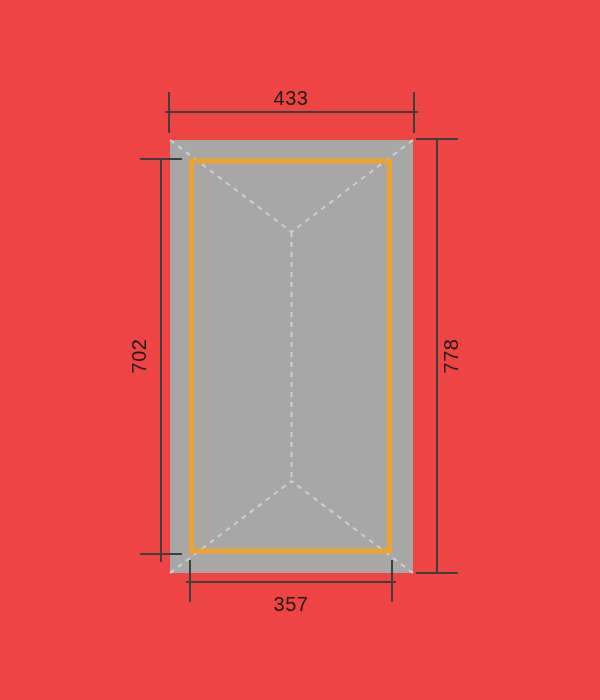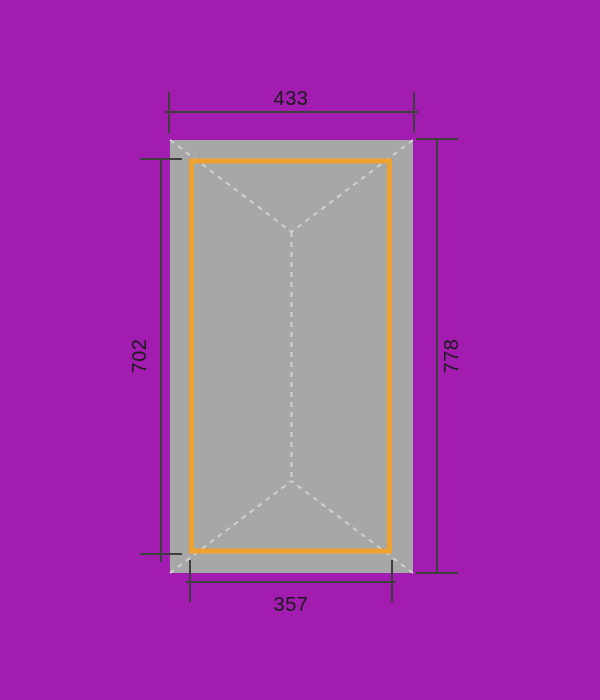--- a/index.html
+++ b/index.html
@@ -8,21 +8,21 @@
     background: #ffffff;
     width: 600px;
     height: 700px;
     overflow: hidden;
     font-family: "Liberation Sans", sans-serif;
   }
   .canvas {
     position: relative;
     width: 600px;
     height: 700px;
-    background: #a21caf;
+    background: #ef4444;
   }
   svg { display: block; }
   .dim-label {
     font-family: "Liberation Sans", sans-serif;
     font-size: 20px;
     letter-spacing: 0.5px;
   }
 </style>
 </head>
 <body>

